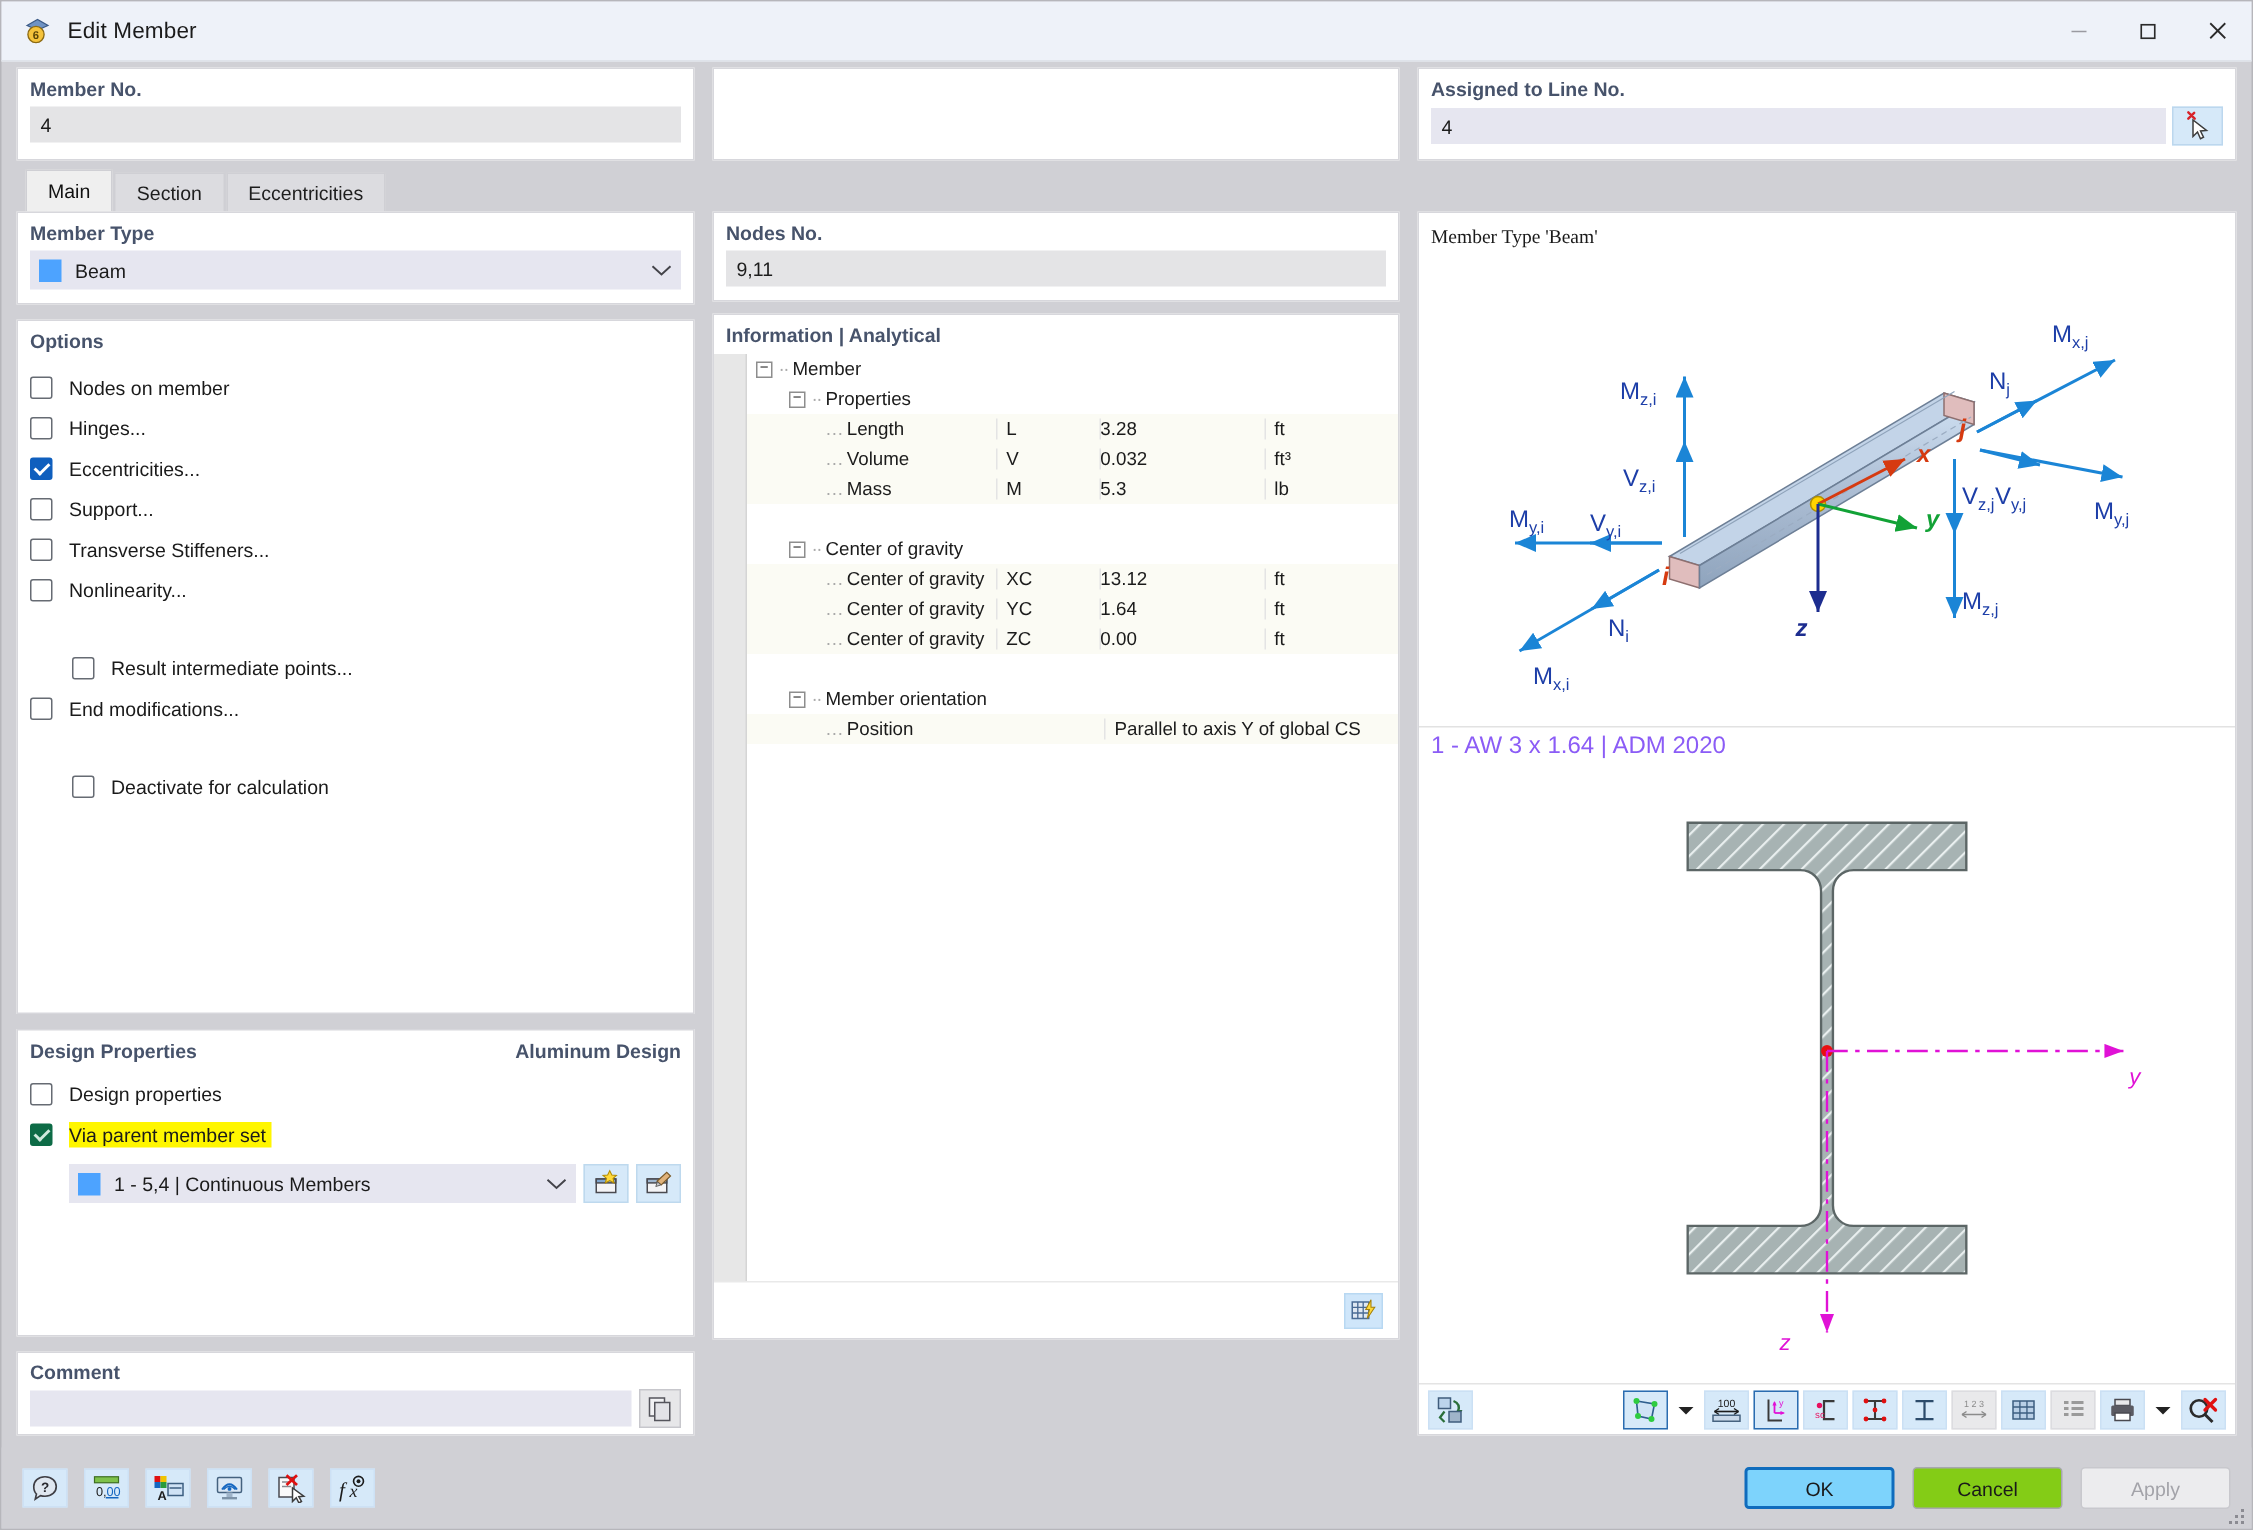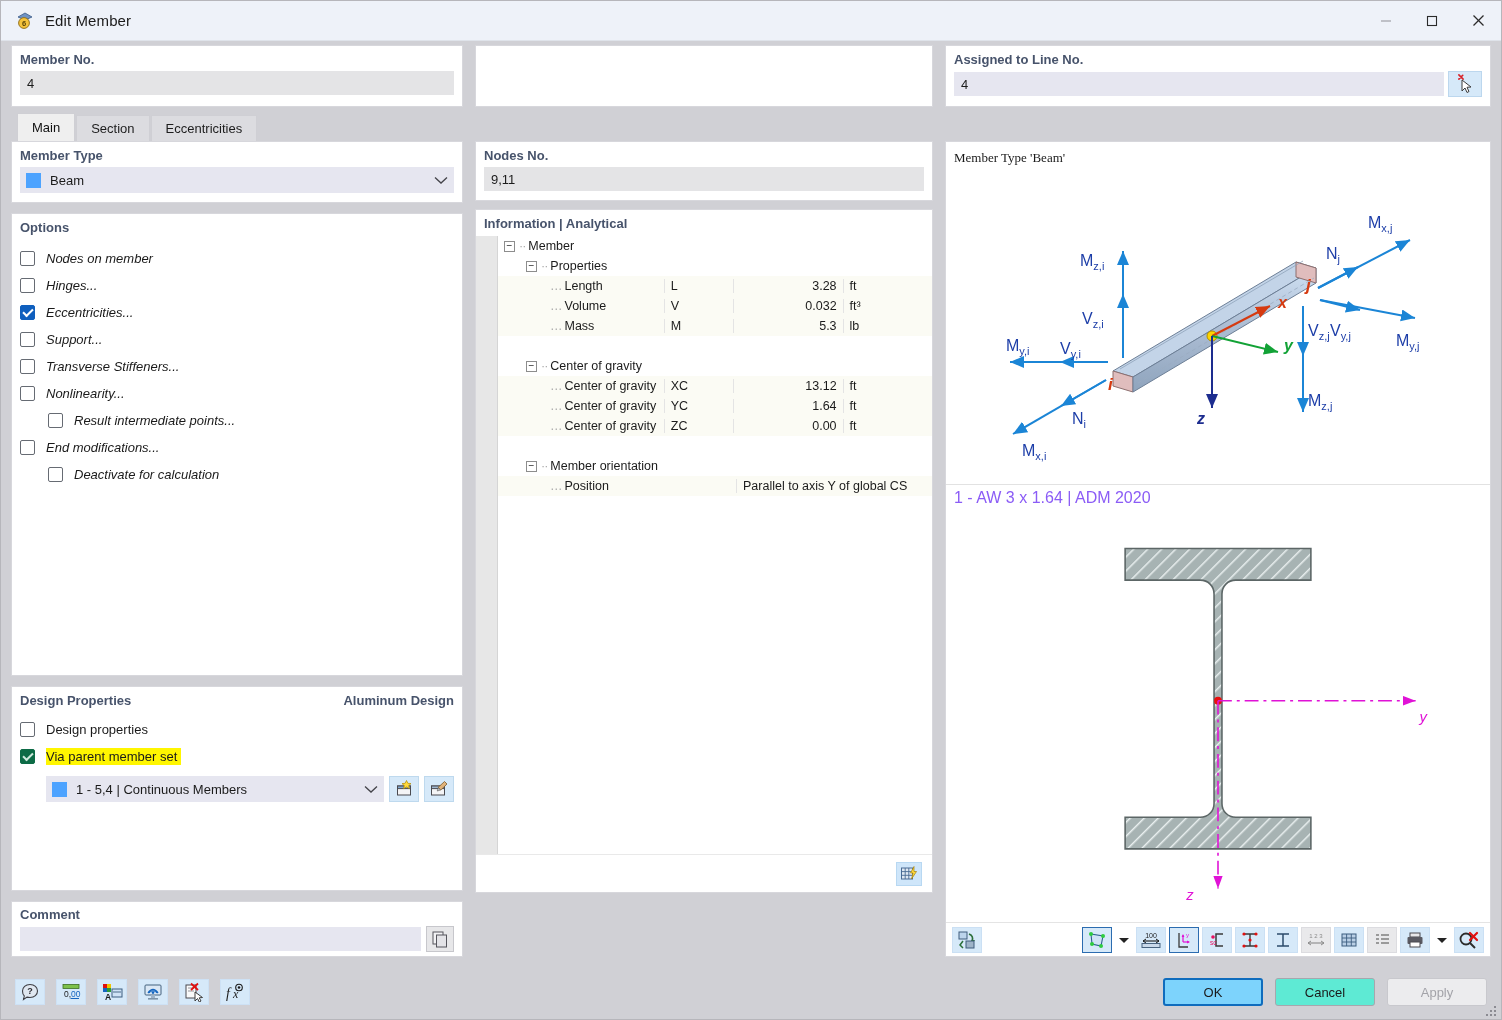--- a/index.html
+++ b/index.html
@@ -125,27 +125,27 @@
     margin-right: 9px; flex: none;
   }
   .combo .ctext { font-size: 13px; color: #1b1b1b; }
   .combo .chev {
     margin-left: auto; color: #44444a; font-size: 13px;
     line-height: 1;
   }
 
   
   #card-options { flex: 1; padding: 6px 8px 8px 8px; min-height: 0; }
-  .opt-list { margin-top: 10px; font-style: italic; }
+  .opt-list { margin-top: 10px; }
   .opt {
     display: flex; align-items: center;
     height: 27px;
     font-size: 13px; color: #1a1a1a;
   }
-  .opt.gap { margin-top: 0; padding-left: 28px; }
+  .opt.gap { margin-top: 25px; padding-left: 28px; }
   .cb {
     width: 15px; height: 15px; flex: none;
     border: 1px solid #666b73;
     background: #fff; border-radius: 2px;
     margin-right: 11px;
     display: flex; align-items: center; justify-content: center;
   }
   .cb.checked { background: #0f5fbe; border-color: #0f5fbe; }
   .cb.checked::after {
     content: ""; width: 8px; height: 4px;
@@ -217,21 +217,21 @@
   .tname { display: flex; align-items: center; }
   .expander {
     width: 11px; height: 11px; border: 1px solid #8d8d8d;
     background: #fff; display: inline-flex;
     align-items: center; justify-content: center;
     font-size: 10px; line-height: 1; color: #222;
     margin-right: 4px; flex: none;
   }
   .dotline { color: #a9a9a9; letter-spacing: -1px; margin-right: 3px; }
   .col-sym { width: 70px; border-left: 1px solid #e4e4e4; padding-left: 6px; }
-  .col-val { width: 112px; border-left: 1px solid #e4e4e4; text-align: right; padding-right: 6px; }
+  .col-val { width: 112px; border-left: 1px solid #e4e4e4; padding-right: 6px; }
   .col-unit { width: 90px; border-left: 1px solid #e4e4e4; padding-left: 6px; }
   .col-rest { flex: 1; border-left: 1px solid #e4e4e4; }
   .tcell-wide { flex: 1; border-left: 1px solid #e4e4e4; padding-left: 6px; }
   #info-footer {
     height: 38px; display: flex; align-items: center;
     justify-content: flex-end; padding-right: 10px;
     background: #fff; border-top: 1px solid #e9e9e9;
   }
   .icon-btn-blue {
     width: 26px; height: 24px; background: #cfe6fa;
@@ -275,21 +275,21 @@
   }
   #bl-tools { display: flex; gap: 11px; }
   .btool {
     width: 30px; height: 26px; background: #d6e9f9;
     border: 1px solid #cde1f5;
     display: flex; align-items: center; justify-content: center;
   }
   #br-buttons { margin-left: auto; display: flex; gap: 12px; }
   .dlgbtn {
     width: 100px; height: 28px;
-    background: #5eead4; border: 1px solid #a7a7ad;
+    background: #84cc16; border: 1px solid #a7a7ad;
     border-radius: 3px;
     font-size: 13px; color: #1a1a1a;
     display: flex; align-items: center; justify-content: center;
   }
   .dlgbtn.primary { border: 2px solid #0f6cbd; background: #7dd3fc; }
   .dlgbtn.disabled { color: #a3a3a9; background: #ececee; border-color: #c8c8cd; }
 
   
   #grip {
     position: absolute; right: 3px; bottom: 3px;

